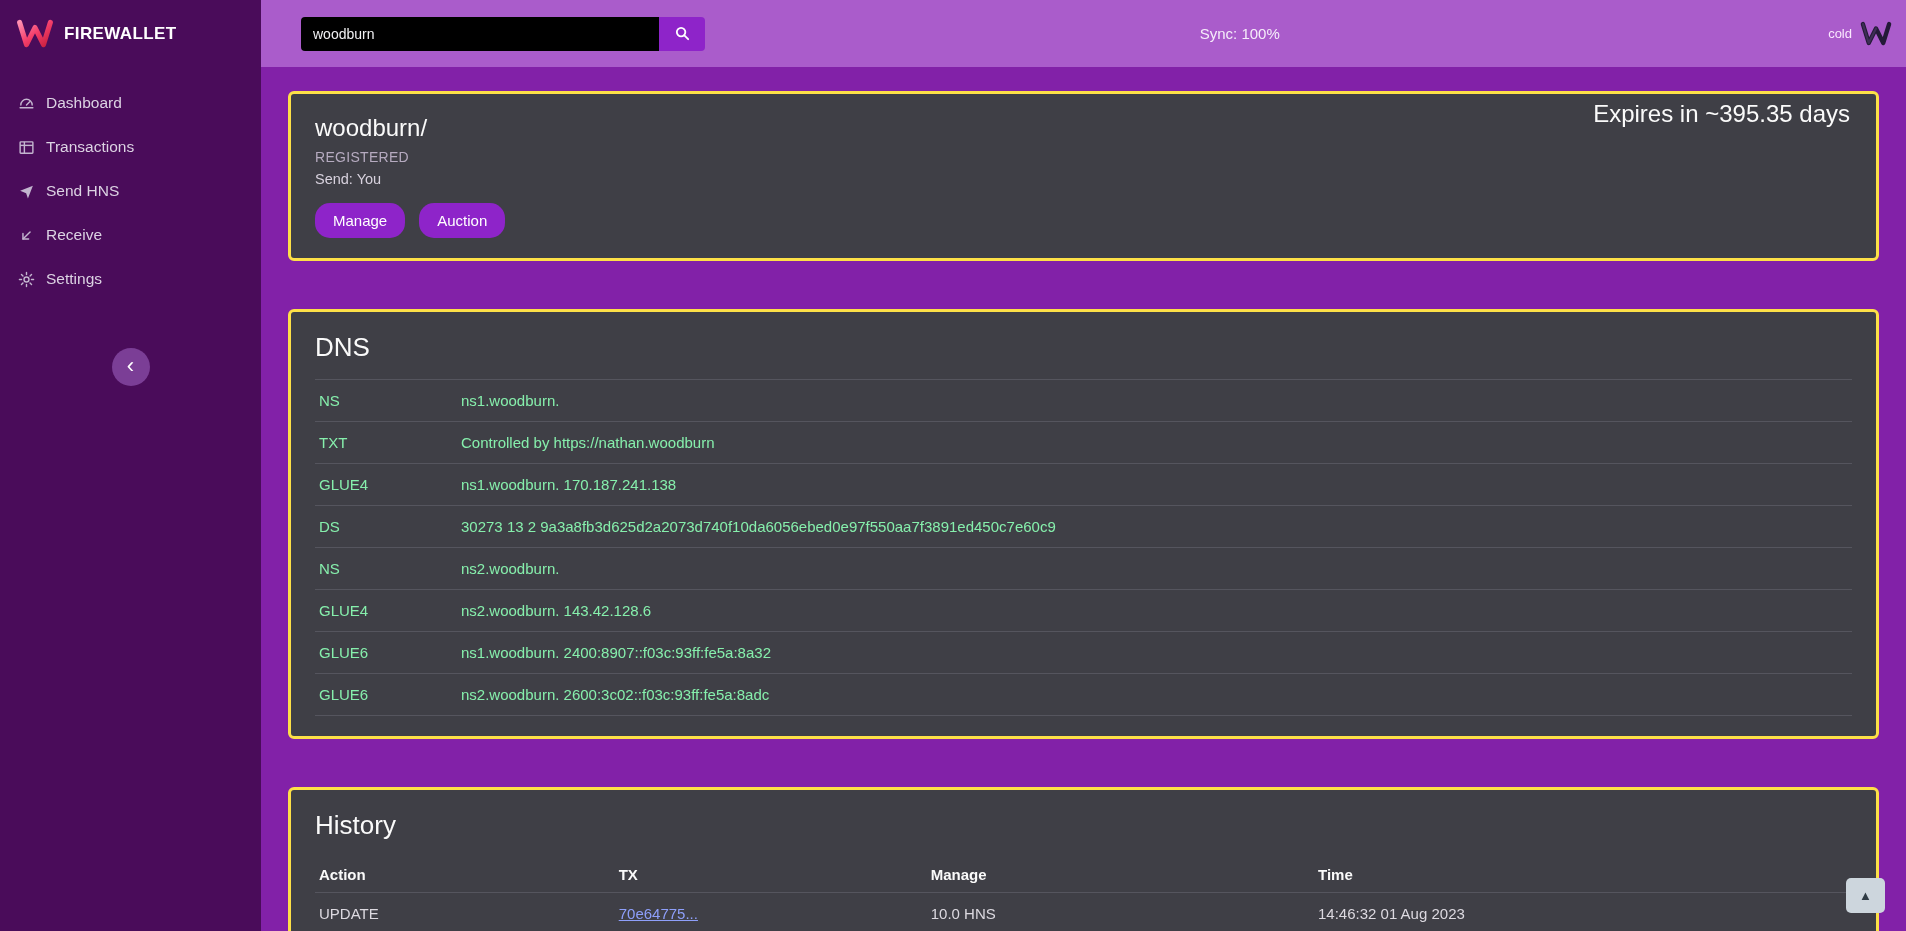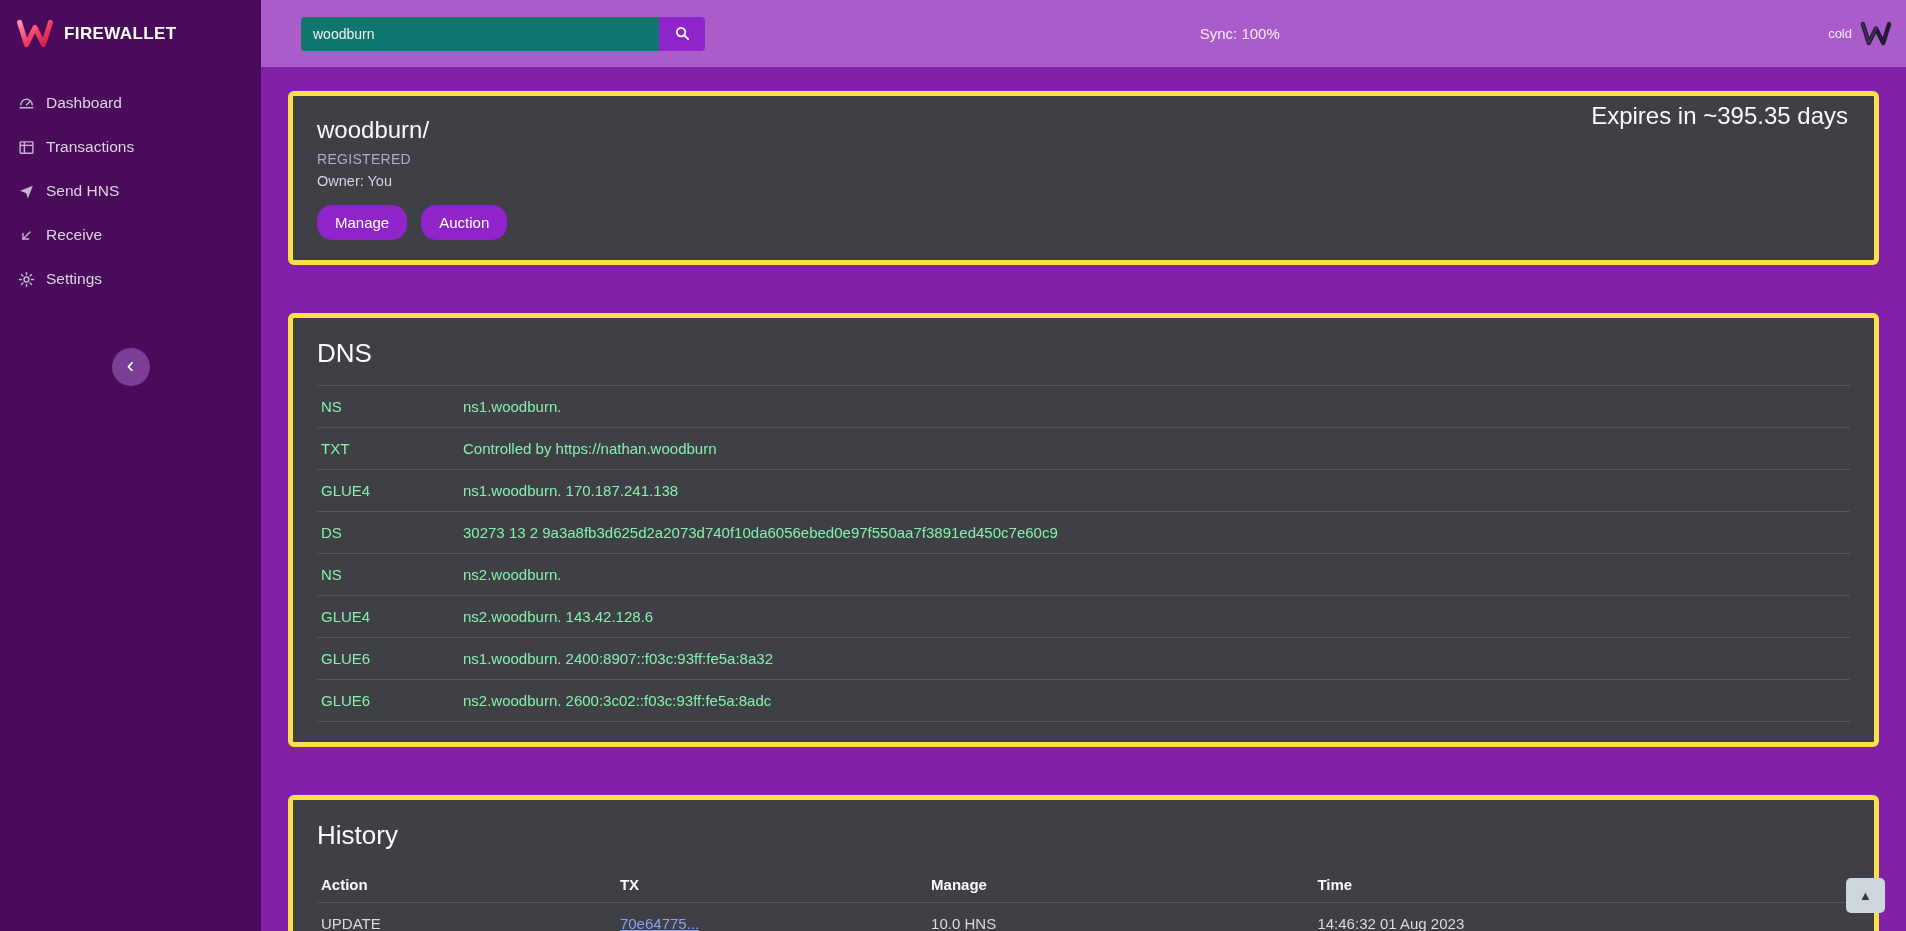--- a/index.html
+++ b/index.html
@@ -22,32 +22,32 @@
   .nav-icon svg { width:100%; height:100%; }
   .collapse-btn { position:absolute; top:348px; left:50%; transform:translateX(-50%);
     width:38px; height:38px; border-radius:50%; background:#7b3e96; color:#fff;
     display:flex; align-items:center; justify-content:center; font-size:22px; line-height:1;
     border:none; cursor:pointer; padding-bottom:4px; }
 
   
   .main { flex:1; display:flex; flex-direction:column; min-width:0; }
   .topbar { height:67px; background:#aa5ccb; position:relative; display:flex; align-items:center; flex-shrink:0; }
   .search-group { display:flex; margin-left:40px; }
-  .search-input { width:358px; height:34px; background:#0f766e; border:none; border-radius:4px 0 0 4px;
+  .search-input { width:358px; height:34px; background:#000000; border:none; border-radius:4px 0 0 4px;
     color:#f1f1f3; padding:0 12px; font-size:14px; outline:none; }
   .search-btn { width:46px; height:34px; background:#8e24c9; border:none; border-radius:0 4px 4px 0;
     display:flex; align-items:center; justify-content:center; cursor:pointer; color:#fff; }
   .sync { position:absolute; left:59.5%; transform:translateX(-50%); font-size:15px; color:#f6edfa; }
   .wallet-group { position:absolute; right:14px; display:flex; align-items:center; gap:8px; cursor:pointer; }
   .wallet-name { font-size:13px; color:#fbe9ff;text-align:right; }
 
   .content { padding:24px 27px; overflow:hidden; }
 
   
-  .card { background:#3f3f46; border:5px solid #fde047; border-radius:6px; padding:20px 24px;
+  .card { background:#3f3f46; border:3px solid #fde047; border-radius:6px; padding:20px 24px;
     position:relative; color:#e4e2e7; }
   .card + .card { margin-top:48px; }
 
   .domain-title { font-size:24px; color:#fafafa; margin:0; font-weight:500; }
   .status { font-size:14px; color:#b6abc0; margin-top:7px; letter-spacing:.3px; }
   .owner { font-size:14.5px; color:#d8d2de; margin-top:6px; }
   .btn-row { margin-top:16px; display:flex; gap:14px; }
   .btn { background:#8e24c9; color:#fff; border:none; border-radius:15px; padding:9px 18px;
     font-size:15px; cursor:pointer; font-family:inherit; }
   .expiry { position:absolute; top:6px; right:26px; font-size:24px; color:#fafafa; font-weight:500; }
@@ -169,21 +169,21 @@
           </svg>
         </span>
       </div>
     </header>
 
     <div class="content">
 
       <section class="card">
         <h1 class="domain-title">woodburn/</h1>
         <div class="status">REGISTERED</div>
-        <div class="owner">Owner: You</div>
+        <div class="owner">Send: You</div>
         <div class="btn-row">
           <button class="btn">Manage</button>
           <button class="btn">Auction</button>
         </div>
         <div class="expiry">Expires in ~395.35 days</div>
       </section>
 
       <section class="card">
         <h2 class="section-title">DNS</h2>
         <table class="dns-table">

